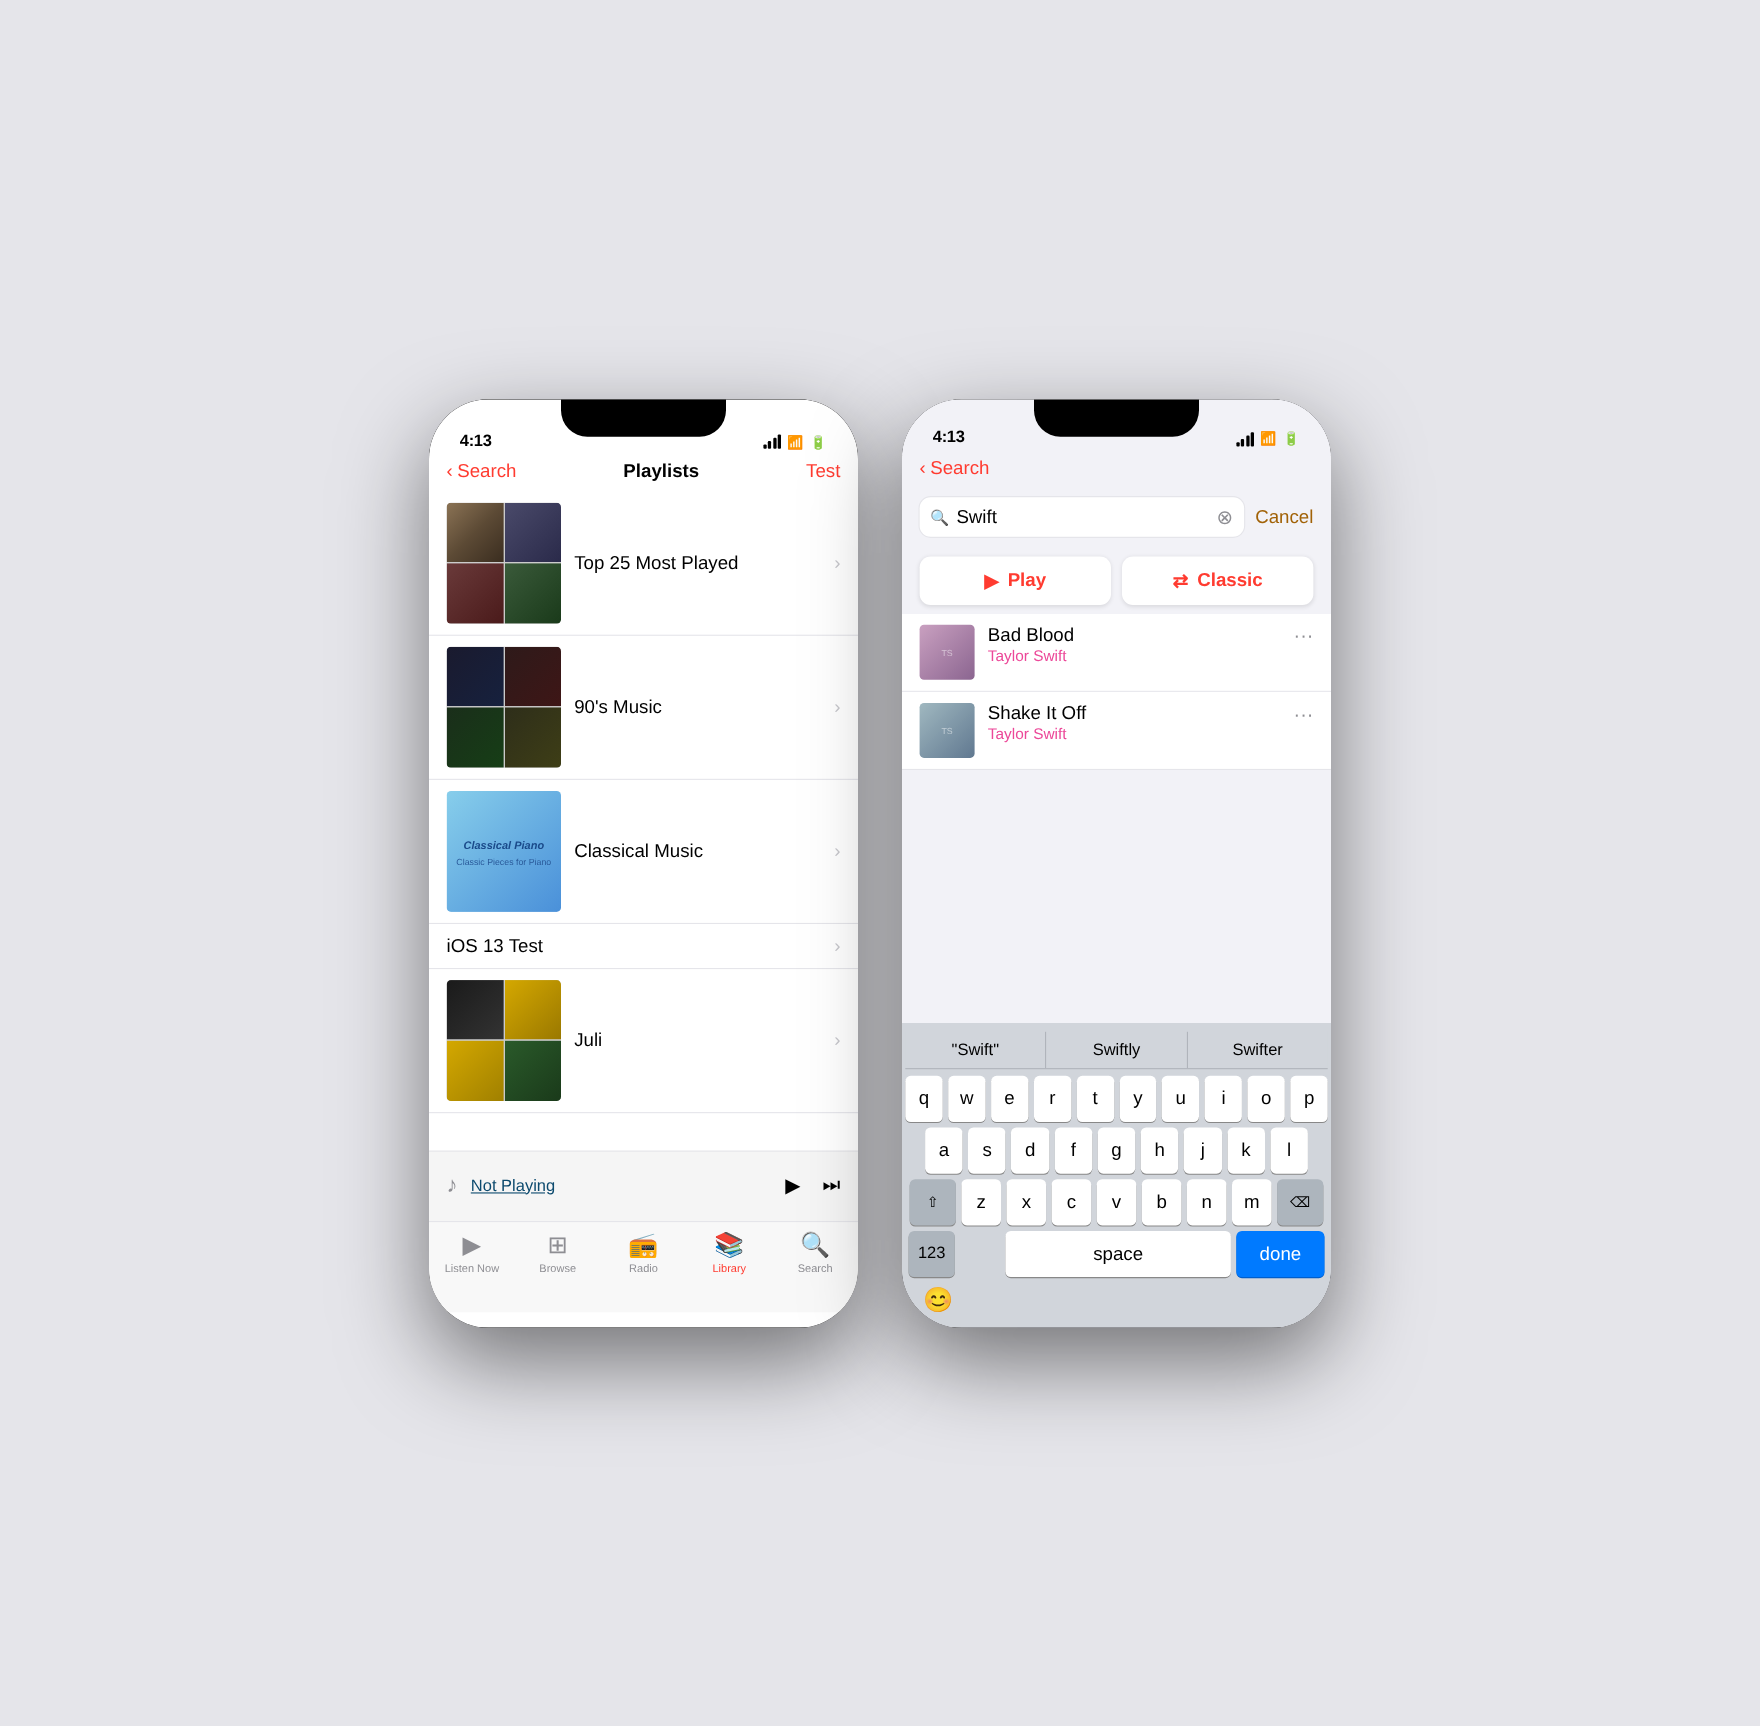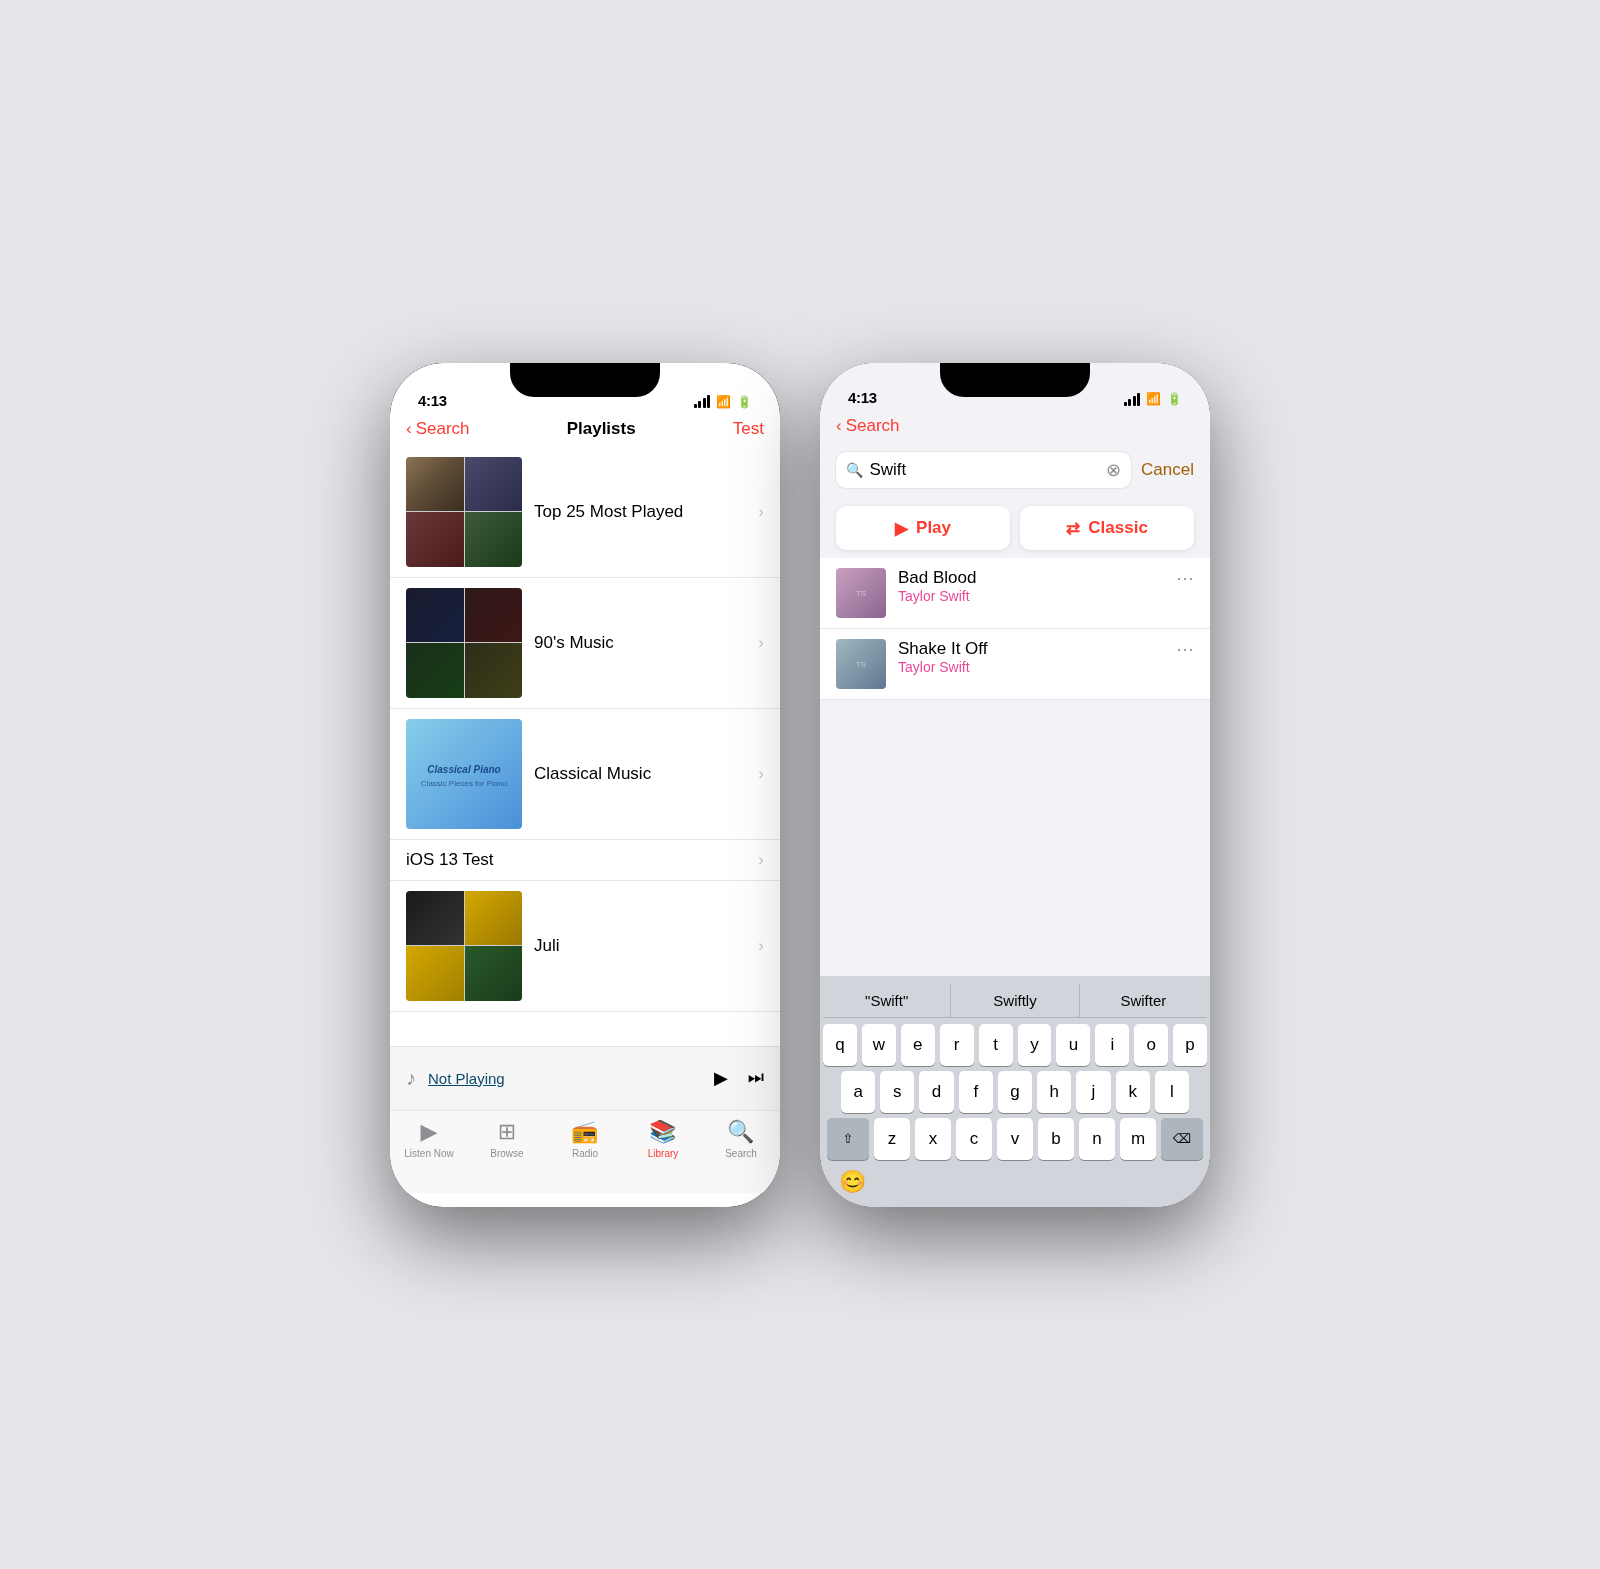--- a/index.html
+++ b/index.html
@@ -104,21 +104,21 @@
     
     .playlist-item {
       display: flex;
       align-items: center;
       padding: 10px 16px;
       border-bottom: 1px solid #e5e5ea;
       gap: 12px;
     }
 
     .playlist-thumb {
-      width: 116px;
+      width: 104px;
       height: 110px;
       border-radius: 4px;
       overflow: hidden;
       flex-shrink: 0;
       display: grid;
       grid-template-columns: 1fr 1fr;
       grid-template-rows: 1fr 1fr;
       gap: 1px;
       background: #ccc;
     }
@@ -778,20 +778,32 @@
             <div class="key">z</div>
             <div class="key">x</div>
             <div class="key">c</div>
             <div class="key">v</div>
             <div class="key">b</div>
             <div class="key">n</div>
             <div class="key">m</div>
             <div class="key special delete">⌫</div>
           </div>
 
+          <div class="keyboard-bottom" style="padding: 0 3px;">
+            <div class="key-123">
+              <span>123</span>
+            </div>
+            <div style="width:36px;height:42px;"></div>
+            <div class="key-space">
+              <span>space</span>
+            </div>
+            <div class="key-done">
+              <span>done</span>
+            </div>
+          </div>
 
           <div class="keyboard-emoji-row">
             <span class="emoji-key">😊</span>
           </div>
         </div>
       </div>
     </div>
   </div>
 </div>
 

